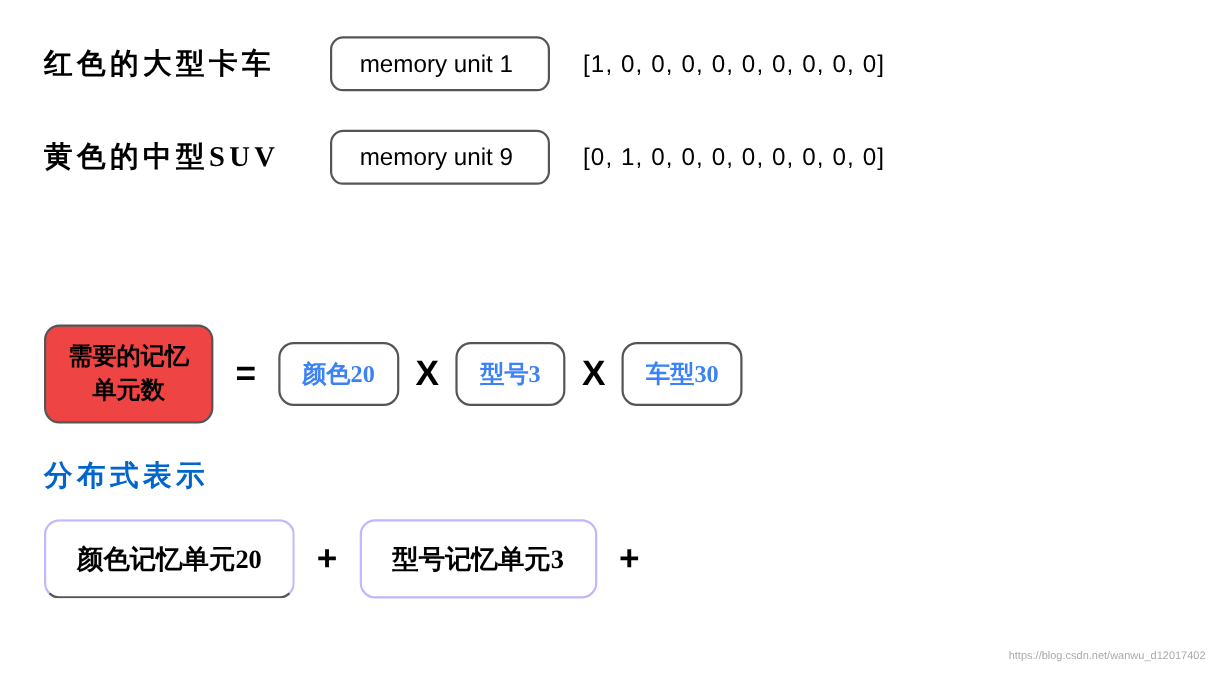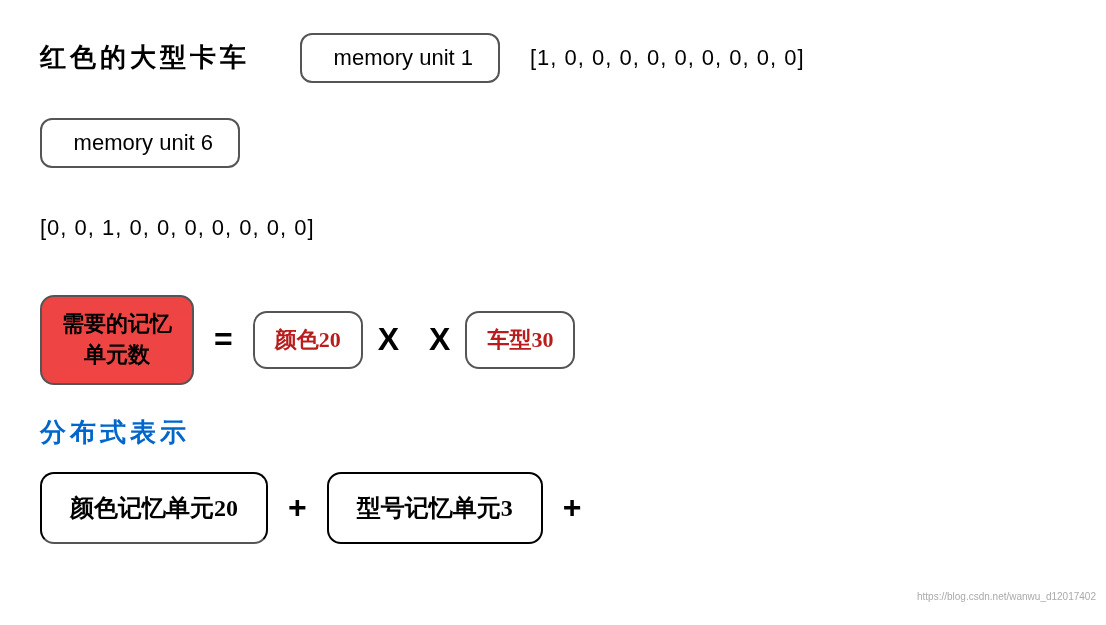--- a/index.html
+++ b/index.html
@@ -43,21 +43,21 @@
       text-align: left;
     }
 
     .memory-box {
       border: 2px solid #555;
       border-radius: 12px;
       padding: 10px 25px;
       font-size: 22px;
       color: #000;
       min-width: 200px;
-      text-align: right;
+      text-align: left;
       background: #fff;
       font-family: Arial, sans-serif;
       margin-right: 30px;
     }
 
     .vector-text {
       font-size: 22px;
       color: #000;
       font-family: Arial, sans-serif;
       letter-spacing: 1px;
@@ -91,21 +91,21 @@
       margin: 0 20px;
       font-family: Arial, sans-serif;
     }
 
     .eq-box-small {
       border: 2px solid #555;
       border-radius: 14px;
       padding: 12px 20px;
       font-size: 22px;
       font-weight: bold;
-      color: #b91c1c;
+      color: #3b82f6;
       text-align: center;
       background: #fff;
       min-width: 100px;
     }
 
     .times-sign {
       font-size: 32px;
       font-weight: bold;
       color: #000;
       margin: 0 15px;
@@ -121,21 +121,21 @@
       margin-bottom: 22px;
     }
 
     
     .bottom-section {
       display: flex;
       align-items: center;
     }
 
     .bottom-box {
-      border: 2px solid #000000;
+      border: 2px solid #c4b5fd;
       border-radius: 14px;
       padding: 18px 28px;
       font-size: 24px;
       font-weight: bold;
       color: #000;
       background: #fff;
       text-align: center;
       min-width: 180px;
     }
 
@@ -167,34 +167,36 @@
 
   <div class="top-section">
 
     <div class="row">
       <div class="chinese-text">红色的大型卡车</div>
       <div class="memory-box">memory unit 1</div>
       <div class="vector-text">[1, 0, 0, 0, 0, 0, 0, 0, 0, 0]</div>
     </div>
 
     <div class="row">
-      <div class="memory-box">memory unit 6</div>
+      <div class="chinese-text">黄色的中型SUV</div>
+      <div class="memory-box">memory unit 9</div>
+      <div class="vector-text">[0, 1, 0, 0, 0, 0, 0, 0, 0, 0]</div>
     </div>
 
     <div class="row">
-      <div class="vector-text">[0, 0, 1, 0, 0, 0, 0, 0, 0, 0]</div>
     </div>
 
   </div>
 
   <div class="equation-section">
     <div class="eq-box-large">需要的记忆<br>单元数</div>
     <div class="eq-sign">=</div>
     <div class="eq-box-small">颜色20</div>
     <div class="times-sign">X</div>
+    <div class="eq-box-small">型号3</div>
     <div class="times-sign">X</div>
     <div class="eq-box-small">车型30</div>
   </div>
 
   <div class="distributed-label">分布式表示</div>
 
   <div class="bottom-section">
     <div class="bottom-box underline-box">颜色记忆单元20</div>
     <div class="plus-sign">+</div>
     <div class="bottom-box">型号记忆单元3</div>

